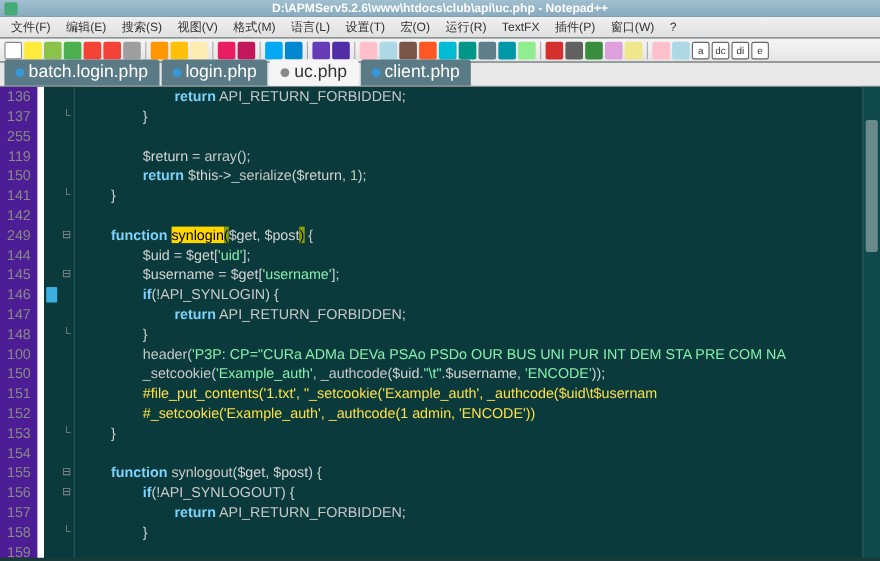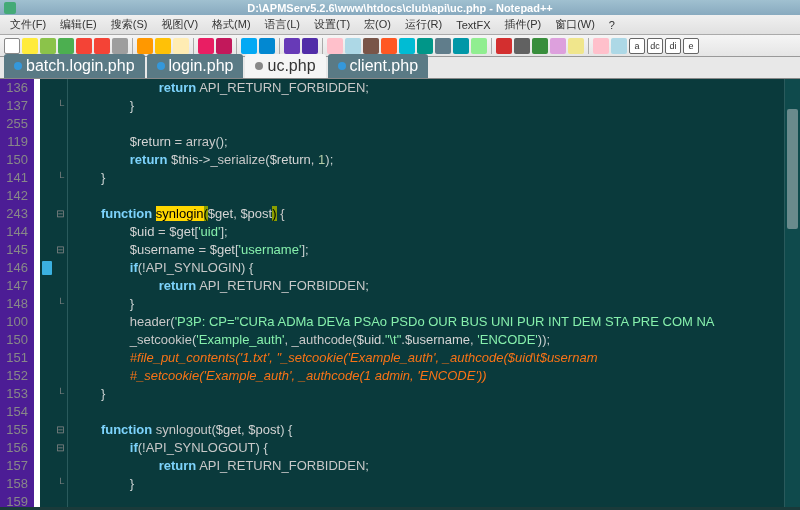--- a/index.html
+++ b/index.html
@@ -25,21 +25,21 @@
 .tab .dot { width: 8px; height: 8px; background: #3498db; border-radius: 50%; }
 .tab.active .dot { background: #888; }
 .editor { display: flex; height: calc(510px - 82px); background: #0a3a3c; }
 .gutter { background: #4c1d95; width: 40px; flex-shrink: 0; color: #888; text-align: right; padding-right: 6px; font-family: Consolas, monospace; font-size: 13px; line-height: 18px; border-right: 6px solid #ffffff; }
 .foldgutter { width: 14px; background: #0a3a3c; border-right: 1px solid #2a5a5c; flex-shrink: 0; font-family: monospace; font-size: 10px; line-height: 18px; color: #888; text-align: center; }
 .bookmark { width: 14px; background: #0a3a3c; flex-shrink: 0; line-height: 18px; }
 .bookmark .bm { background: #3bb0e0; width: 10px; height: 14px; margin: 2px auto; border-radius: 1px; }
 .code { flex: 1; font-family: Consolas, "Courier New", monospace; font-size: 13px; line-height: 18px; color: #c8c8c8; white-space: pre; overflow: hidden; padding-left: 4px; }
 .kw { color: #7dd3fc; font-weight: bold; } .func { color: #c8c8c8; } .var { color: #d4d4d4; }
 .str { color: #86efac; } .num { color: #b5cea8; } .op { color: #c8d0d0; }
-.const { color: #c8c8c8; margin-top: 33px; } .cmt { color: #f97316; font-style: italic; }
+.const { color: #c8c8c8; margin-top: 33px; } .cmt { color: #fde047; }
 .hl-y { background: #ffd700; color: #000; } .hl-g { background: #8b9e00; color: #000; }
 .scrollbar { width: 16px; background: #0f4a4c; border-left: 1px solid #2a5a5c; position: relative; }
 .thumb { position: absolute; left: 2px; right: 2px; top: 30px; height: 120px; background: #6a8a8c; border-radius: 2px; }
 .gutter div, .foldgutter div, .bookmark div.row { height: 18px; }
 </style>
 </head>
 <body>
 
 <div class="titlebar">
   <span class="icon"></span>
@@ -129,21 +129,21 @@
 
 <div class="editor">
   <div class="gutter" id="gutter">
       <div>136</div>
       <div>137</div>
       <div>255</div>
       <div>119</div>
       <div>150</div>
       <div>141</div>
       <div>142</div>
-      <div>243</div>
+      <div>249</div>
       <div>144</div>
       <div>145</div>
       <div>146</div>
       <div>147</div>
       <div>148</div>
       <div>100</div>
       <div>150</div>
       <div>151</div>
       <div>152</div>
       <div>153</div>

